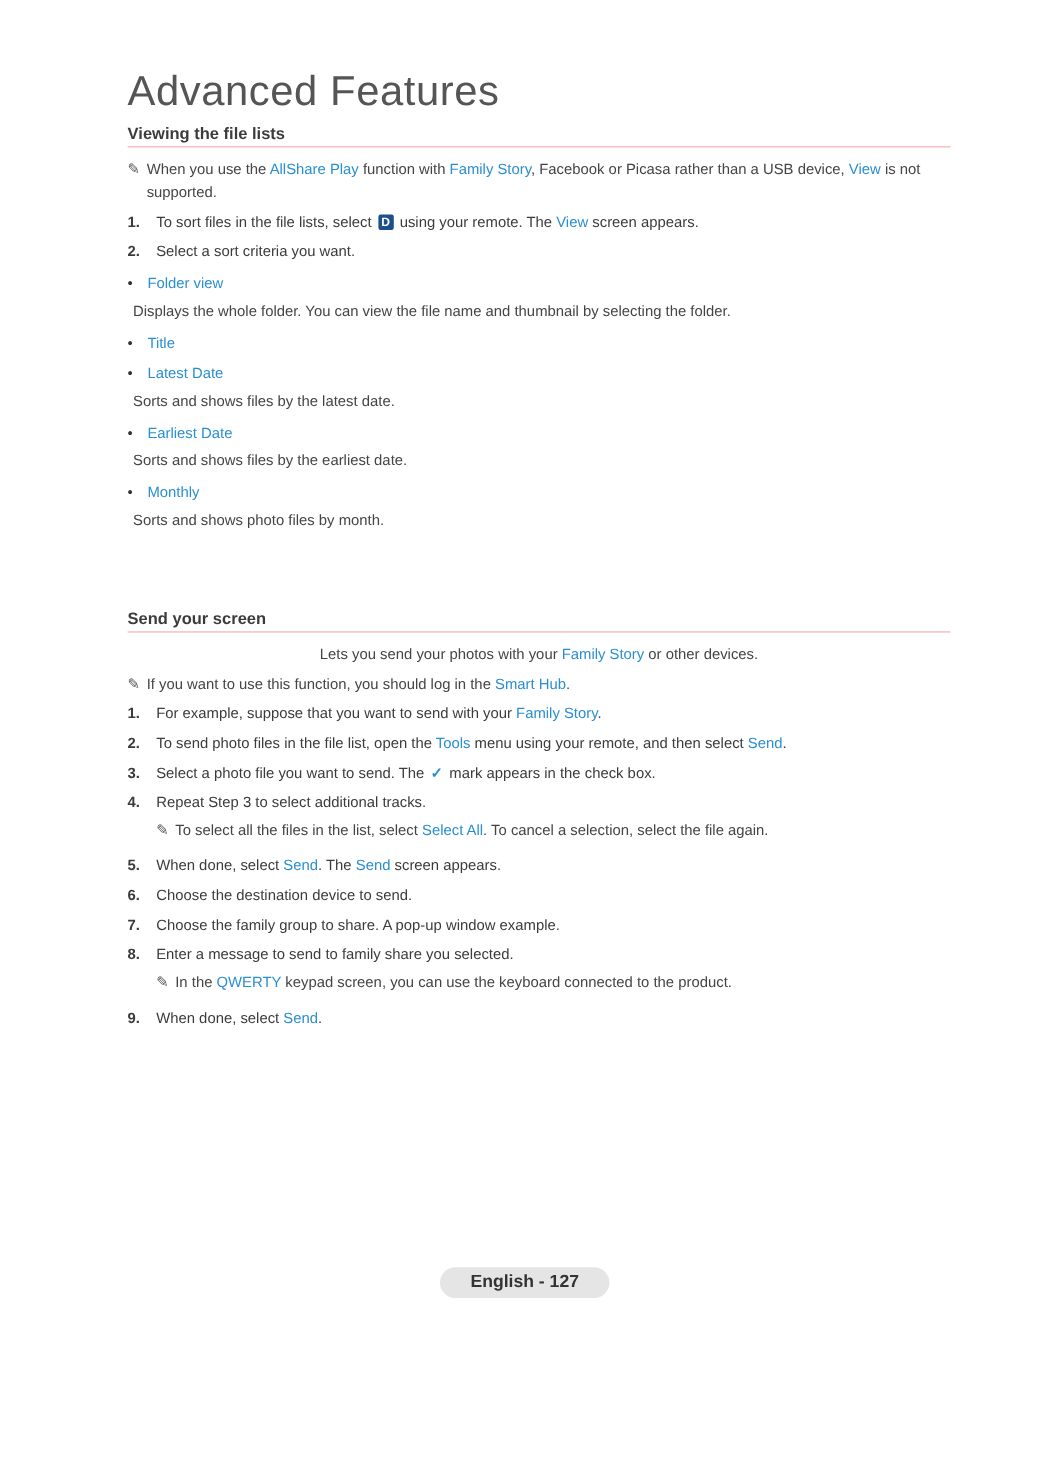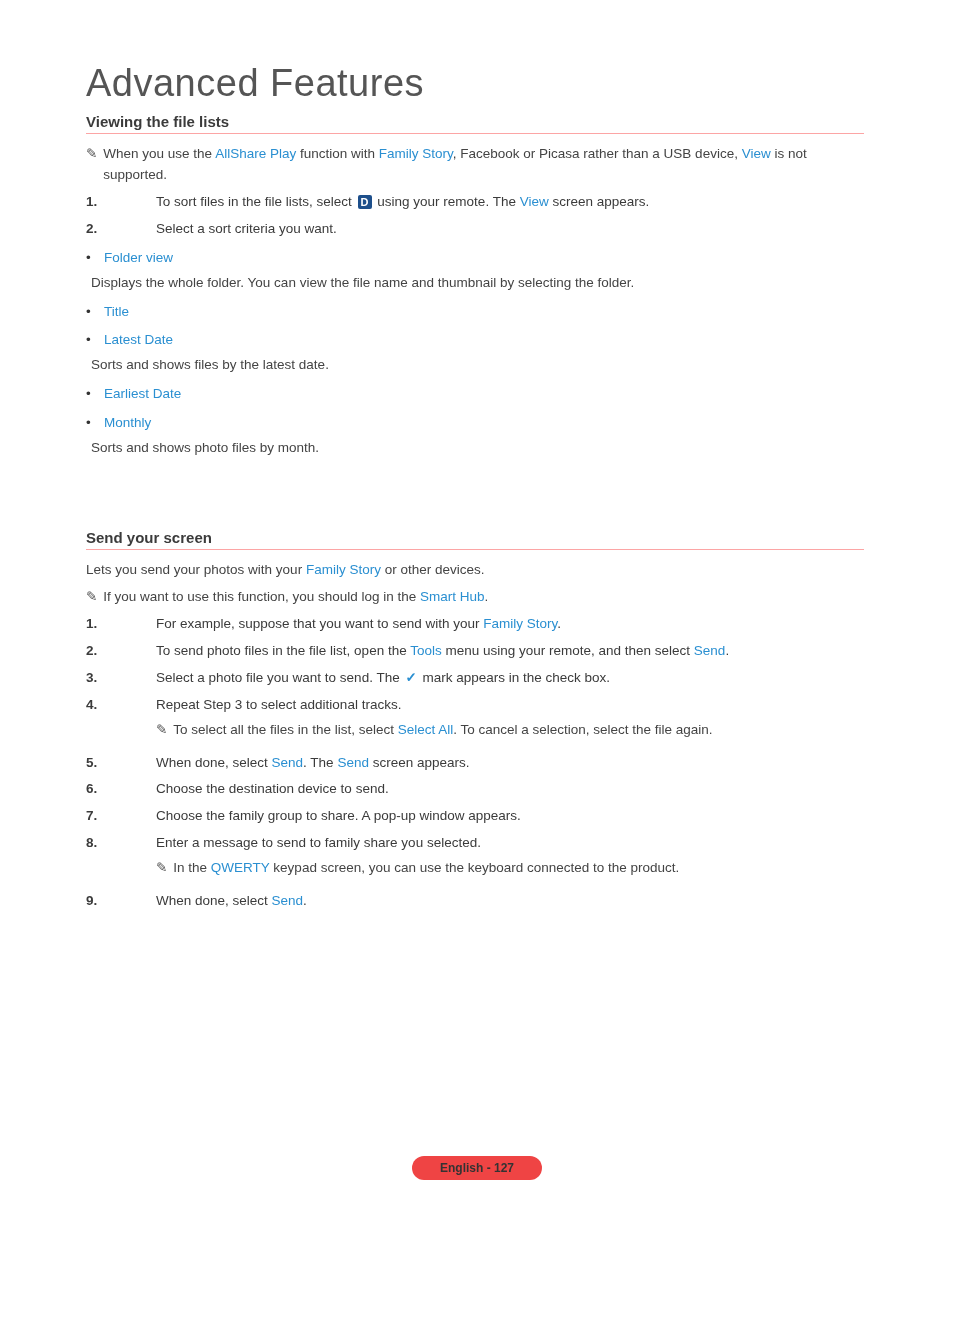--- a/index.html
+++ b/index.html
@@ -4,21 +4,21 @@
 <style>
   body {
     margin: 0;
     padding: 0;
     font-family: Arial, Helvetica, sans-serif;
     color: #3b3b3b;
     background: #fff;
     width: 954px;
   }
   .page {
-    padding: 62px 90px 40px 86px;
+    padding: 62px 90px 40px 116px;
     box-sizing: border-box;
     min-height: 1240px;
     position: relative;
   }
   .main-title {
     font-size: 38px;
     font-weight: 300;
     color: #555;
     margin: 0 0 8px 0;
     letter-spacing: 0.5px;
@@ -33,20 +33,21 @@
     display: block;
   }
   .section-title.second {
     margin-top: 70px;
   }
   .para, .list-para {
     font-size: 13.5px;
     line-height: 1.55;
     margin: 6px 0;
     color: #444;
+    text-align: center;
   }
   .kw {
     color: #2a8fd1;
   }
   .note-row {
     display: flex;
     gap: 6px;
     margin: 6px 0;
   }
   .pencil-icon {
@@ -74,21 +75,20 @@
   .num {
     flex: 0 0 18px;
     font-weight: bold;
     font-size: 13.5px;
     line-height: 1.55;
   }
   .num-text {
     flex: 1;
     font-size: 13.5px;
     line-height: 1.55;
-    margin-left: 44px;
   }
   .bullet-item {
     display: flex;
     gap: 8px;
     margin: 8px 0 0 0;
   }
   .bullet-dot {
     flex: 0 0 10px;
     font-size: 13.5px;
     line-height: 1.55;
@@ -129,23 +129,23 @@
   }
   .footer {
     position: absolute;
     bottom: 60px;
     left: 0;
     right: 0;
     text-align: center;
   }
   .page-pill {
     display: inline-block;
-    background: #ef4444;
+    background: #e5e5e5;
     color: #333;
-    font-size: 12px;
+    font-size: 16px;
     font-weight: 600;
     padding: 5px 28px;
     border-radius: 14px;
   }
   .sub-note {
     margin-top:4px;
   }
 </style>
 </head>
 <body>
@@ -191,20 +191,21 @@
     <div class="bullet-item">
       <span class="bullet-dot">•</span>
       <span class="bullet-label">Latest Date</span>
     </div>
     <div class="bullet-desc">Sorts and shows files by the latest date.</div>
 
     <div class="bullet-item">
       <span class="bullet-dot">•</span>
       <span class="bullet-label">Earliest Date</span>
     </div>
+    <div class="bullet-desc">Sorts and shows files by the earliest date.</div>
 
     <div class="bullet-item">
       <span class="bullet-dot">•</span>
       <span class="bullet-label">Monthly</span>
     </div>
     <div class="bullet-desc">Sorts and shows photo files by month.</div>
   </div>
 
   <span class="section-title second">Send your screen</span>
 
@@ -255,21 +256,21 @@
       <span class="num-text">
         <span>When done, select </span><span class="kw">Send</span><span>. The </span><span class="kw">Send</span><span> screen appears.</span>
       </span>
     </li>
     <li>
       <span class="num">6.</span>
       <span class="num-text">Choose the destination device to send.</span>
     </li>
     <li>
       <span class="num">7.</span>
-      <span class="num-text">Choose the family group to share. A pop-up window appears.</span>
+      <span class="num-text">Choose the family group to share. A pop-up window example.</span>
     </li>
     <li>
       <span class="num">8.</span>
       <span class="num-text">
         <span>Enter a message to send to family share you selected.</span>
         <div class="note-row sub-note">
           <span class="pencil-icon">✎</span>
           <span class="note-text">
             <span>In the </span><span class="kw">QWERTY</span><span> keypad screen, you can use the keyboard connected to the product.</span>
           </span>

